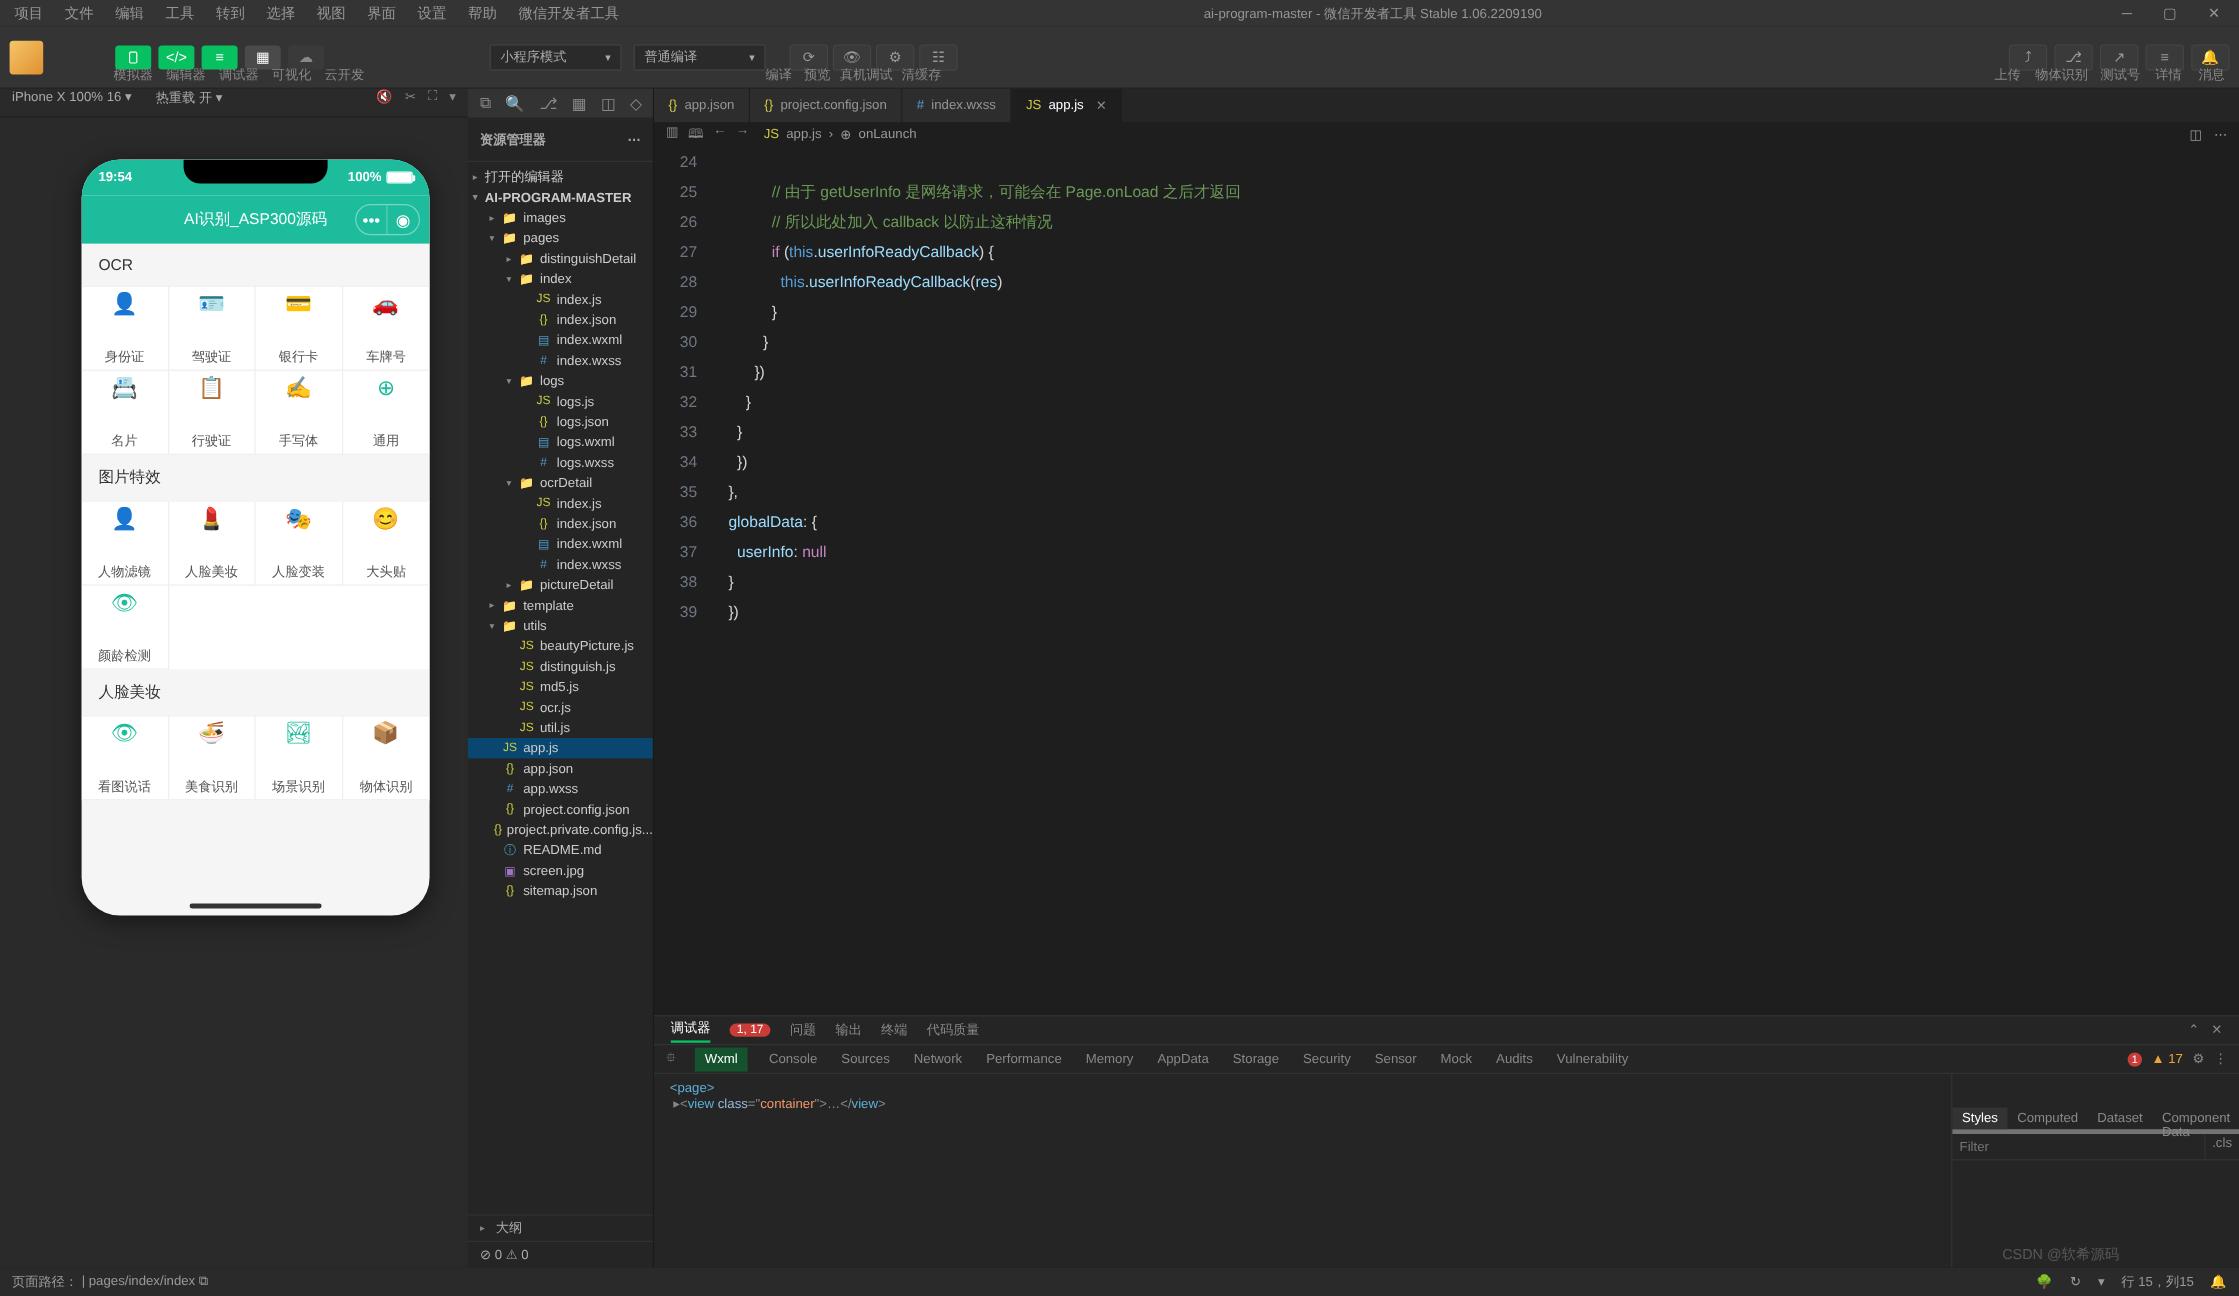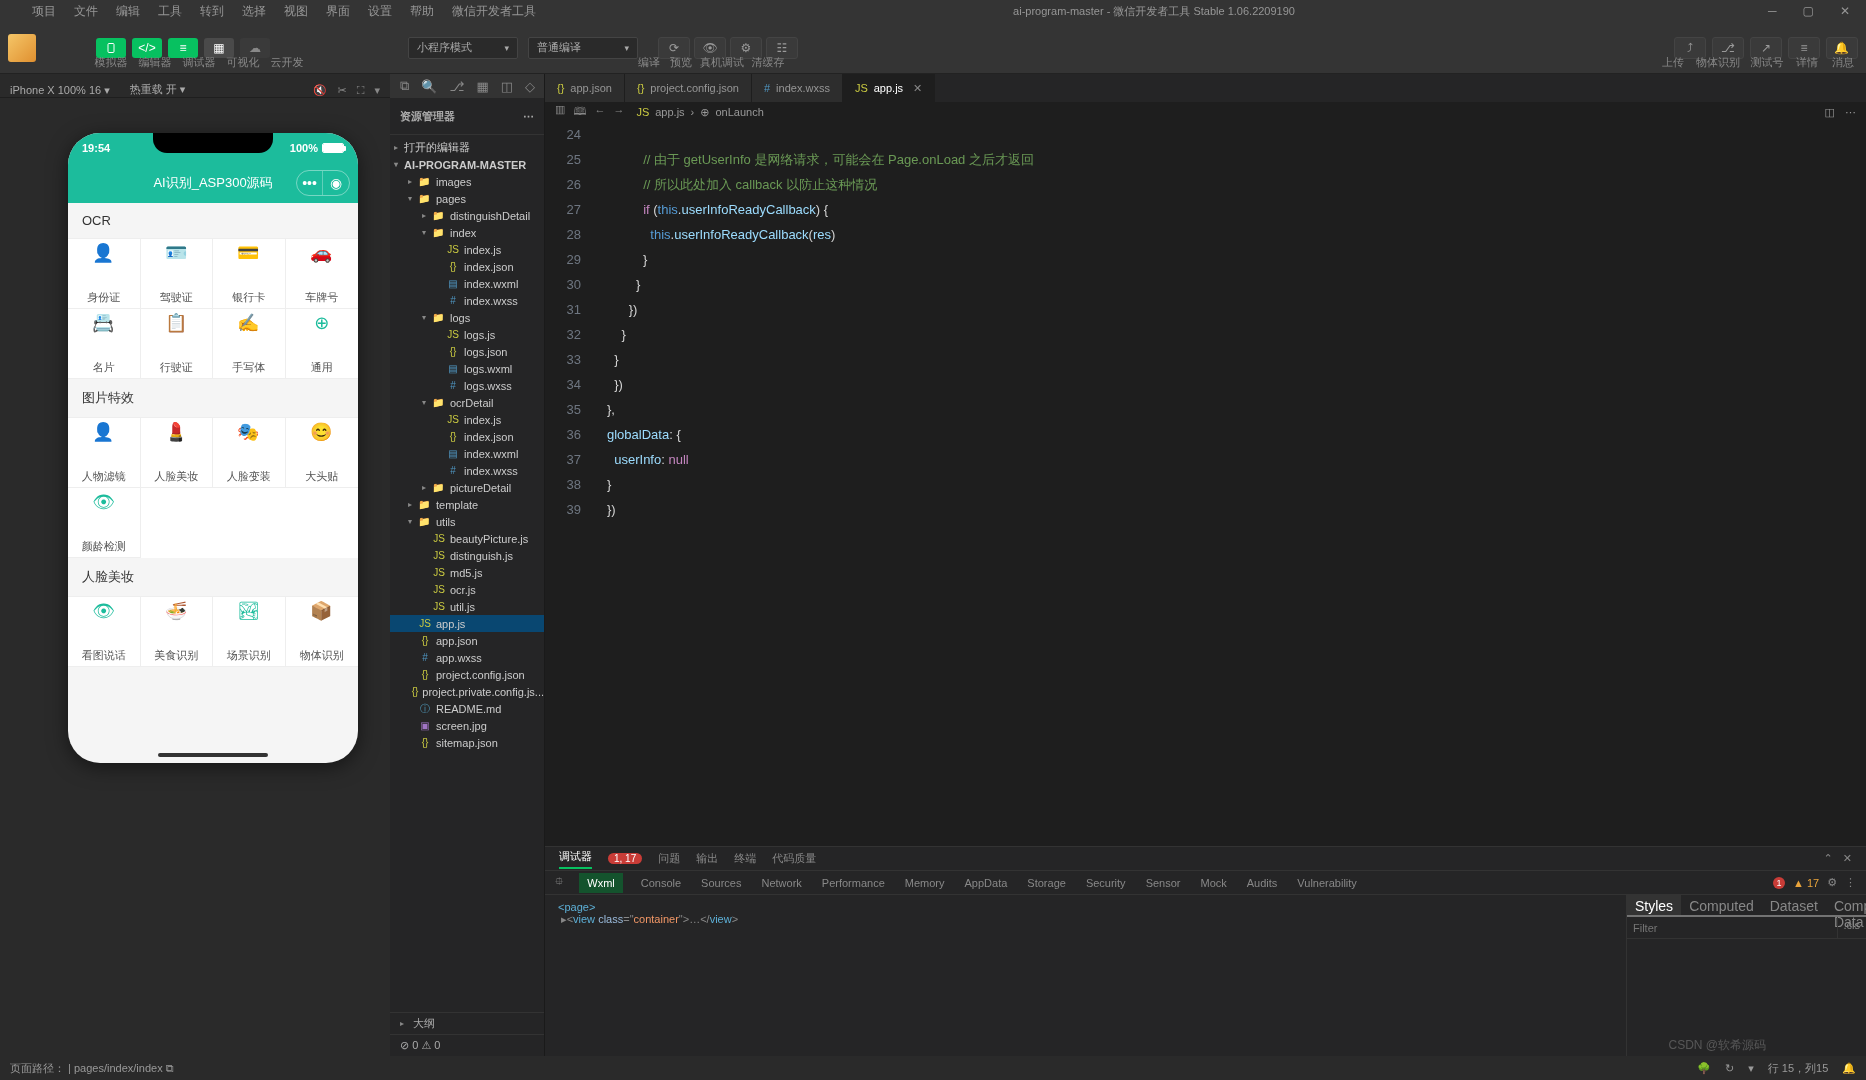--- a/index.html
+++ b/index.html
@@ -1,20 +1,20 @@
 <!DOCTYPE html>
 <html><head>
 <meta charset="utf-8">
 <style>
 * { margin: 0; padding: 0; box-sizing: border-box; font-family: "Microsoft YaHei", sans-serif; }
 body { background: #1e1e1e; color: #ccc; font-size: 12px; overflow: hidden; width: 1866px; height: 1080px; }
 
 
 .titlebar { height: 22px; background: #343434; display: flex; align-items: center; color: #969696; }
-.menubar { display: flex; gap: 2px; padding-left: 24px; }
+.menubar { display: flex; gap: 2px; padding-left: 4px; }
 .menubar span { padding: 2px 8px; cursor: pointer; }
 .titlebar-center { flex: 1; text-align: center; font-size: 11px; }
 .window-controls { display: flex; gap: 18px; padding-right: 12px; }
 .window-controls span { padding: 0 4px; cursor: pointer; }
 
 
 .toolbar { height: 52px; background: #343434; display: flex; align-items: center; padding: 0 8px; border-bottom: 1px solid #222; }
 .avatar { width: 28px; height: 28px; background: linear-gradient(135deg,#f5c668,#e09030); border-radius: 3px; margin-right: 60px; }
 .tb-group { display: flex; gap: 6px; margin-right: 8px; }
 .tb-btn { width: 30px; height: 20px; background: #07c160; border-radius: 3px; display: flex; align-items: center; justify-content: center; color: #fff; }
@@ -30,21 +30,21 @@
 .tb-sub-labels { position: absolute; top: 55px; display: flex; gap: 2px; font-size: 11px; color: #888; }
 .tb-right { margin-left: auto; display: flex; gap: 6px; }
 .tb-right-btn { width: 32px; height: 22px; background: #3a3a3a; border: 1px solid #444; border-radius: 3px; display: flex; align-items: center; justify-content: center; color: #999; }
 .tb-right-labels { position: absolute; top: 55px; right: 8px; display: flex; gap: 6px; font-size: 11px; color: #888; }
 
 
 .main { display: flex; height: calc(100% - 22px - 52px - 24px); }
 
 
 .simulator-pane { width: 390px; background: #2a2a2a; display: flex; flex-direction: column; }
-.sim-bar { height: 24px; background: #2a2a2a; display: flex; align-items: flex-end; padding: 0 10px; font-size: 11px; color: #aaa; border-bottom: 1px solid #1e1e1e; }
+.sim-bar { height: 24px; background: #2a2a2a; display: flex; align-items: flex-start; padding: 0 10px; font-size: 11px; color: #aaa; border-bottom: 1px solid #1e1e1e; }
 .sim-bar-right { margin-left: auto; display: flex; gap: 10px; color: #888; }
 .phone-wrap { flex: 1; display: flex; align-items: flex-start; justify-content: center; padding-top: 35px; padding-left: 36px; }
 .phone { width: 290px; height: 630px; background: #f5f5f5; border-radius: 32px; overflow: hidden; box-shadow: 0 4px 20px rgba(0,0,0,0.5); position: relative; }
 .notch { width: 120px; height: 20px; background: #000; border-radius: 0 0 14px 14px; position: absolute; top: 0; left: 50%; transform: translateX(-50%); }
 .phone-status { height: 30px; background: #1cbc9c; display: flex; align-items: center; justify-content: space-between; padding: 0 14px; color: #fff; font-size: 11px; font-weight: 600; }
 .battery { display: flex; align-items: center; gap: 4px; }
 .batt-icon { width: 22px; height: 10px; border: 1px solid #fff; border-radius: 2px; position: relative; }
 .batt-icon::after { content: ''; width: 2px; height: 5px; background: #fff; position: absolute; right: -3px; top: 2px; border-radius: 0 1px 1px 0; }
 .batt-fill { background: #fff; height: 100%; width: 100%; border-radius: 1px; }
 .phone-header { height: 40px; background: #1cbc9c; display: flex; align-items: center; justify-content: center; color: #fff; font-size: 13px; position: relative; }
@@ -107,21 +107,21 @@
 .dt-tab2.active { color: #fff; background: #14532d; padding: 4px 8px; }
 .dt-tabs2-right { margin-left: auto; display: flex; gap: 8px; align-items: center; }
 .err-badge { background: #c93c37; color: #fff; border-radius: 50%; width: 12px; height: 12px; font-size: 9px; display: inline-flex; align-items: center; justify-content: center; }
 .warn-badge { color: #e9a43b; }
 .dt-body { flex: 1; display: flex; }
 .dt-dom { flex: 1; padding: 6px 10px; font-family: Consolas, monospace; font-size: 11px; color: #888; }
 .dt-dom .tag { color: #5db0d7; }
 .dt-dom .attr { color: #9bbbdc; }
 .dt-dom .val { color: #f29766; }
 .dt-styles { width: 240px; border-left: 1px solid #333; display: flex; flex-direction: column; }
-.style-tabs { height: 22px; display: flex; font-size: 14px; color: #888; border-bottom: 2px solid #737373; }
+.style-tabs { height: 22px; display: flex; font-size: 11px; color: #888; border-bottom: 4px solid #737373; margin-top: 28px; }
 .style-tab { padding: 3px 8px; cursor: pointer; }
 .style-tab.active { background: #333; color: #fff; }
 .style-filter { height: 22px; display: flex; border-bottom: 1px solid #333; }
 .style-filter input { flex: 1; background: transparent; border: none; padding: 0 6px; color: #ccc; font-size: 11px; outline: none; }
 .cls-btn { padding: 2px 6px; color: #888; font-size: 11px; border-left: 1px solid #333; }
 
 
 .statusbar { height: 24px; background: #2a2a2a; display: flex; align-items: center; padding: 0 10px; font-size: 11px; color: #999; }
 .sb-right { margin-left: auto; display: flex; gap: 14px; align-items: center; }
 .watermark { position: absolute; right: 100px; bottom: 26px; color: #888; font-size: 12px; opacity: 0.5; }

